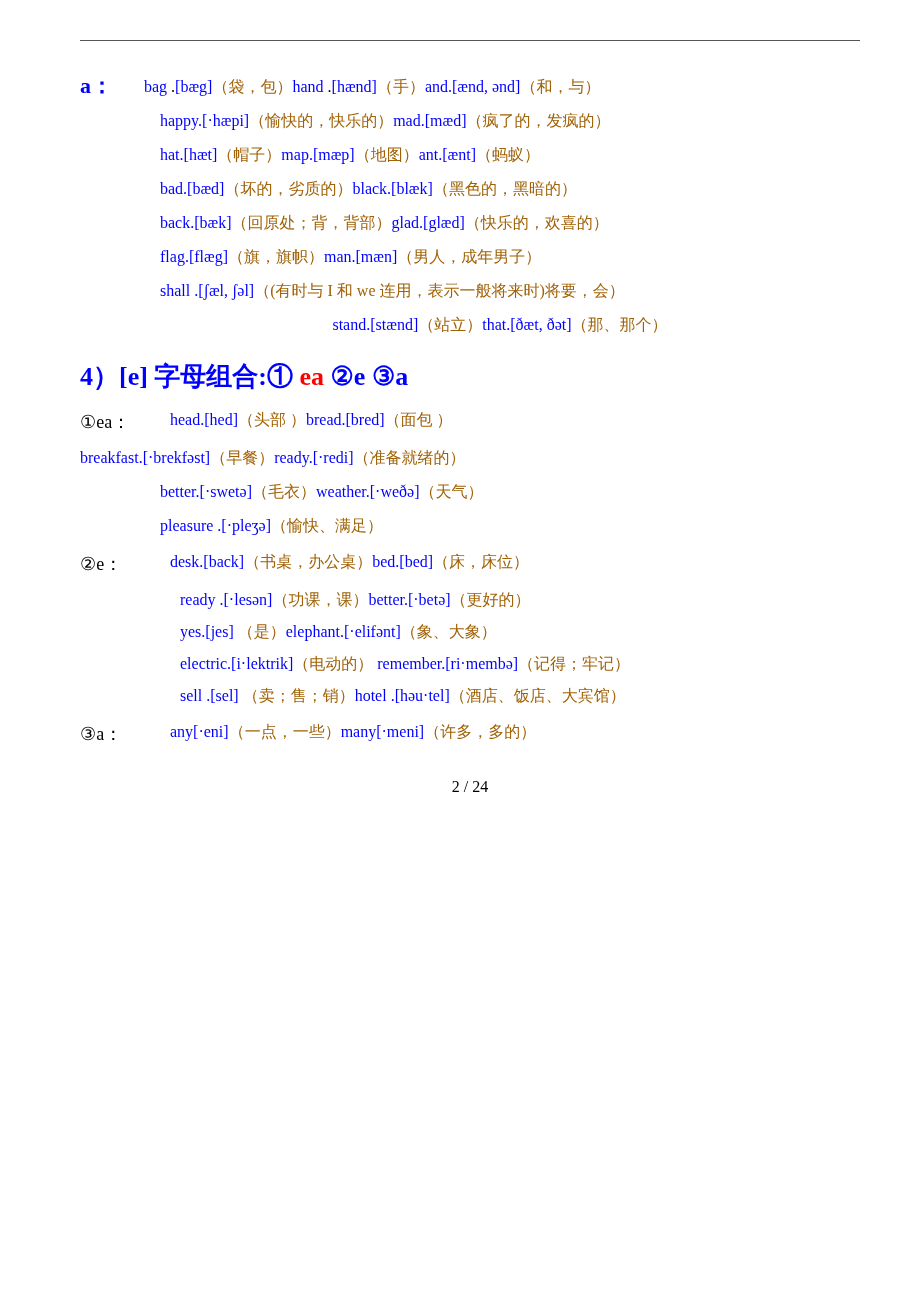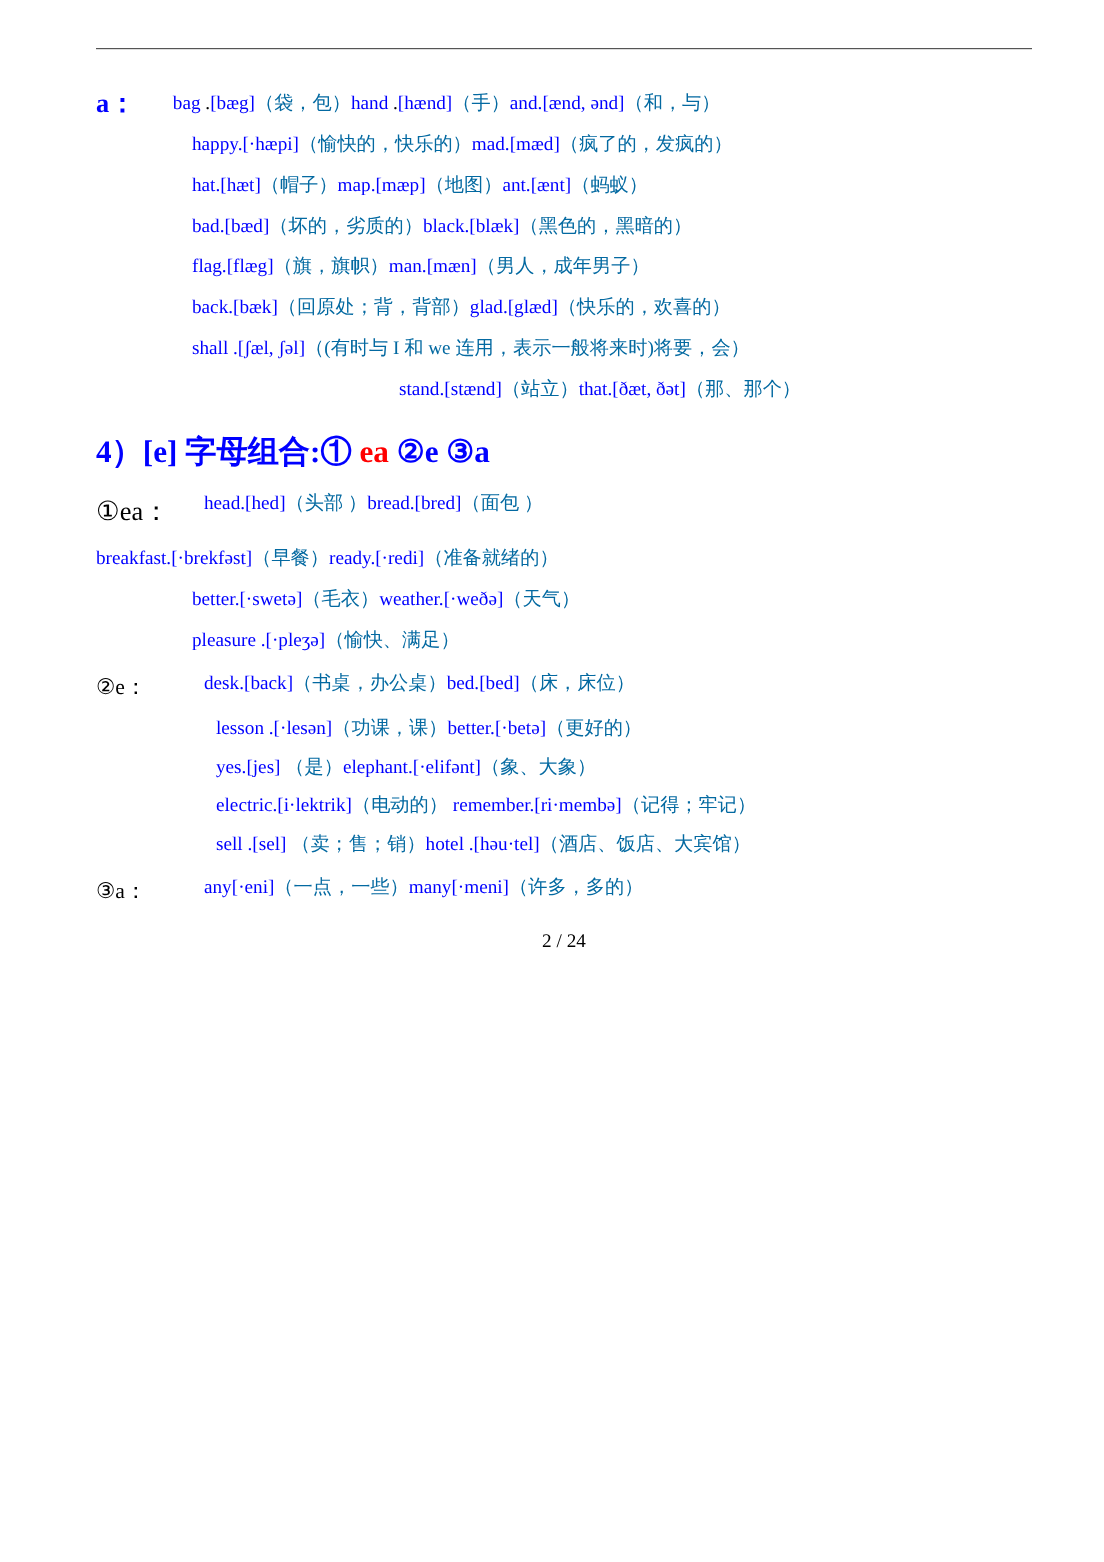--- a/index.html
+++ b/index.html
@@ -13,21 +13,21 @@
       padding: 40px 60px 40px 80px;
     }
     .top-divider {
       border-top: 1.5px solid #555;
       margin-bottom: 30px;
     }
     .section {
       margin-bottom: 6px;
     }
     .en { color: #00f; }
-    .zh { color: #0369a1; }
+    .zh { color: #a16207; }
     .black { color: #000; }
 
     .main-entry {
       display: flex;
       align-items: flex-start;
       margin-bottom: 2px;
     }
     .label {
       font-size: 22px;
       font-weight: bold;
@@ -64,21 +64,21 @@
       font-size: 17px;
       color: #000;
       line-height: 2;
     }
     .sub-content {
       flex: 1;
       line-height: 2;
     }
     .page-footer {
       text-align: center;
-      margin-top: 16px;
+      margin-top: 26px;
       font-size: 16px;
       color: #000;
     }
     .block-line {
       margin-left: 0;
       line-height: 2;
       margin-bottom: 2px;
     }
     .nested-indent {
       margin-left: 100px;
@@ -104,44 +104,44 @@
 
   <div class="indent1">
     <span class="en">hat.</span><span class="en">[hæt]</span><span class="zh">（帽子）</span><span class="en">map.</span><span class="en">[mæp]</span><span class="zh">（地图）</span><span class="en">ant.</span><span class="en">[ænt]</span><span class="zh">（蚂蚁）</span>
   </div>
 
   <div class="indent1">
     <span class="en">bad.</span><span class="en">[bæd]</span><span class="zh">（坏的，劣质的）</span><span class="en">black.</span><span class="en">[blæk]</span><span class="zh">（黑色的，黑暗的）</span>
   </div>
 
   <div class="indent1">
-    <span class="en">flag.</span><span class="en">[flæg]</span><span class="zh">（旗，旗帜）</span><span class="en">man.</span><span class="en">[mæn]</span><span class="zh">（男人，成年男子）</span>
+    <span class="en">back.</span><span class="en">[bæk]</span><span class="zh">（回原处；背，背部）</span><span class="en">glad.</span><span class="en">[glæd]</span><span class="zh">（快乐的，欢喜的）</span>
   </div>
 
   <div class="indent1">
-    <span class="en">back.</span><span class="en">[bæk]</span><span class="zh">（回原处；背，背部）</span><span class="en">glad.</span><span class="en">[glæd]</span><span class="zh">（快乐的，欢喜的）</span>
+    <span class="en">flag.</span><span class="en">[flæg]</span><span class="zh">（旗，旗帜）</span><span class="en">man.</span><span class="en">[mæn]</span><span class="zh">（男人，成年男子）</span>
   </div>
 
   <div class="indent1">
     <span class="en">shall .</span><span class="en">[ʃæl, ʃəl]</span><span class="zh">（(有时与 I 和 we 连用，表示一般将来时)将要，会）</span>
   </div>
 
 
   <div class="block-line" style="margin-left:60px;text-align:center;">
     <span class="en">stand.</span><span class="en">[stænd]</span><span class="zh">（站立）</span><span class="en">that.</span><span class="en">[ðæt, ðət]</span><span class="zh">（那、那个）</span>
   </div>
 
 </div>
 
 <div class="heading4">
   4）[e] 字母组合:① <span class="zh-heading">ea</span> ②e ③a
 </div>
 
 <div class="sub-entry">
-  <span class="sub-label" style="min-width:90px; font-size:22px;">①ea：</span>
+  <span class="sub-label" style="min-width:90px; font-size:18px;">①ea：</span>
   <span class="sub-content">
     <span class="en">head.</span><span class="en">[hed]</span><span class="zh">（头部 ）</span><span class="en">bread.</span><span class="en">[bred]</span><span class="zh">（面包 ）</span>
   </span>
 </div>
 
 <div class="block-line">
   <span class="en">breakfast.</span><span class="en">[·brekfəst]</span><span class="zh">（早餐）</span><span class="en">ready.</span><span class="en">[·redi]</span><span class="zh">（准备就绪的）</span>
 </div>
 
 <div class="indent1">
@@ -152,21 +152,21 @@
   <span class="en">pleasure .</span><span class="en">[·pleʒə]</span><span class="zh">（愉快、满足）</span>
 </div>
 
 <div class="sub-entry" style="margin-top:4px;font-family:Liberation Serif, serif;">
   <span class="sub-label" style="min-width:90px; font-size:18px;">②e：</span>
   <span class="sub-content">
     <span class="en">desk.</span><span class="en">[back]</span><span class="zh">（书桌，办公桌）</span><span class="en">bed.</span><span class="en">[bed]</span><span class="zh">（床，床位）</span>
   </span>
 </div>
 <div class="nested-indent">
-  <span class="en">lesson .</span><span class="en">[·lesən]</span><span class="zh">（功课，课）</span><span class="en">better.</span><span class="en">[·betə]</span><span class="zh">（更好的）</span>
+  <span class="en">ready .</span><span class="en">[·lesən]</span><span class="zh">（功课，课）</span><span class="en">better.</span><span class="en">[·betə]</span><span class="zh">（更好的）</span>
 </div>
 <div class="nested-indent">
   <span class="en">yes.</span><span class="en">[jes]</span><span class="zh">  （是）</span><span class="en">elephant.</span><span class="en">[·elifənt]</span><span class="zh">（象、大象）</span>
 </div>
 <div class="nested-indent">
   <span class="en">electric.</span><span class="en">[i·lektrik]</span><span class="zh">（电动的）</span><span class="en">  remember.</span><span class="en">[ri·membə]</span><span class="zh">（记得；牢记）</span>
 </div>
 <div class="nested-indent">
   <span class="en">sell .</span><span class="en">[sel]</span><span class="zh"> （卖；售；销）</span><span class="en">hotel .</span><span class="en">[həu·tel]</span><span class="zh">（酒店、饭店、大宾馆）</span>
 </div>

